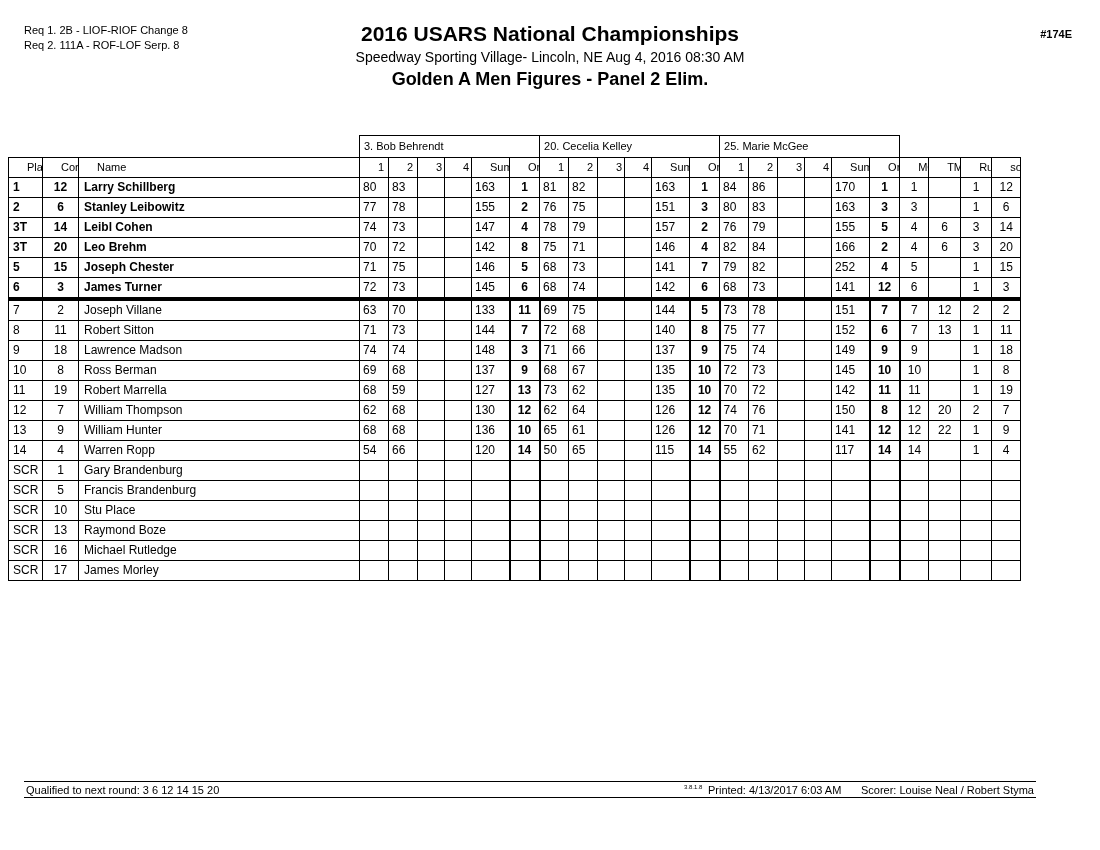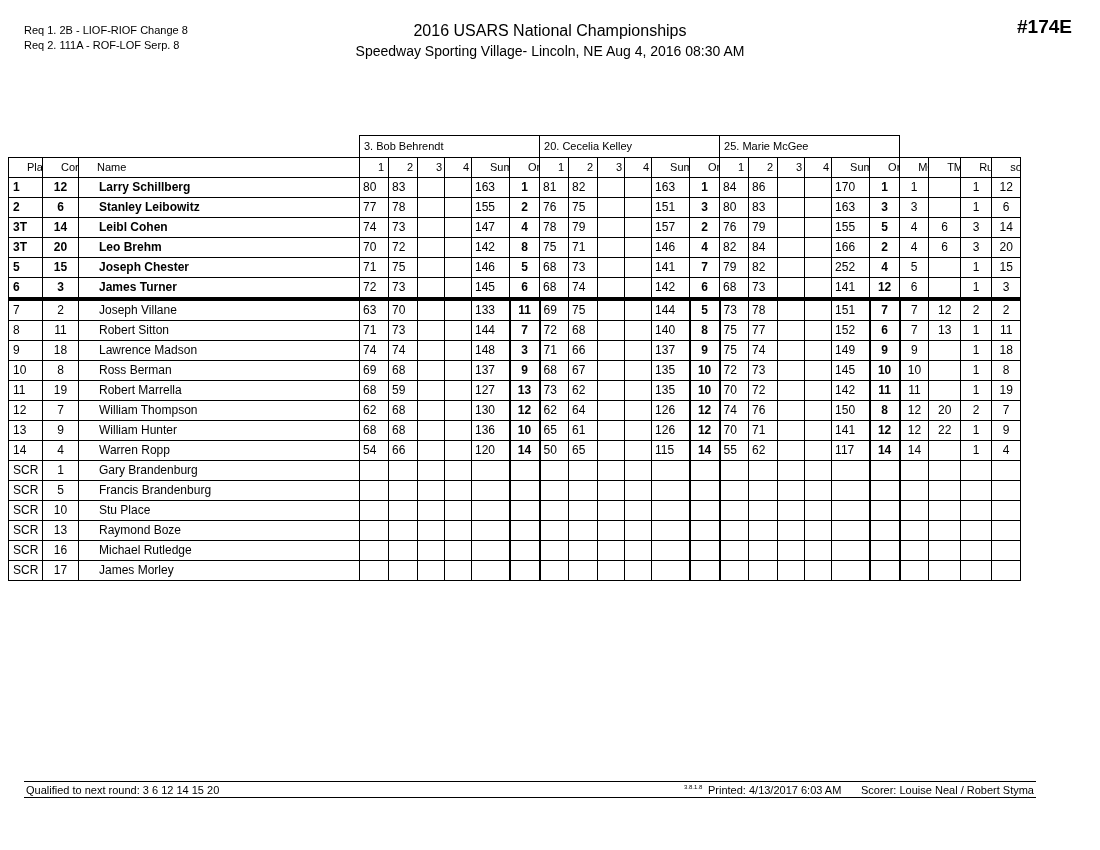--- a/index.html
+++ b/index.html
@@ -9,46 +9,46 @@
     position: relative;
     font-family: "Liberation Sans", sans-serif;
     color: #000;
     overflow: hidden;
   }
   .page { position: absolute; inset: 0; background: #fff; }
 
   
   .req-block { position: absolute; left: 24px; top: 23px; font-size: 11px; line-height: 15px; }
   .center-head { position: absolute; left: 0; top: 22px; width: 100%; text-align: center; }
-  .title    { font-size: 16px; font-weight: normal; }
+  .title    { font-size: 21px; font-weight: bold; }
   .venue    { font-size: 14px; margin-top: 3px; }
   .event    { font-size: 18px; font-weight: bold; margin-top: 4px; }
   .subtitle { font-size: 15px; margin-top: 4px; }
-  .evnum    { position: absolute; right: 28px; top: 16px; font-size: 19px; font-weight: bold; }
+  .evnum    { position: absolute; right: 28px; top: 28px; font-size: 11px; font-weight: bold; }
 
   
   .results {
     position: absolute; left: 8px; top: 135px;
     width: 1012px;
     border-collapse: collapse; table-layout: fixed;
   }
   .results td {
     border: 1px solid #000;
     height: 20px;
     padding: 0 3px;
     font-size: 12px;
     line-height: 19px;
     white-space: nowrap; overflow: hidden;
   }
   .results td.noborder { border: none; }
   .results tr.judge-row td { height: 22px; font-size: 11px; font-weight: normal; padding-left: 4px; }
   .results td.h { font-size: 11px; padding: 0 18px; }
   .results td.place { padding-left: 4px; }
   .results td.cont  { text-align: center; }
-  .results td.name  { padding-left: 20px; }
+  .results td.name  { padding-left: 5px; }
   .results td.score, .results td.sum { text-align: left; }
   .results td.ord   { text-align: center; font-weight: bold; }
   .results td.ord.hv { border-left: 2px solid #000; border-right: 2px solid #000; }
   .results td.mo, .results td.tmo, .results td.rule, .results td.so { text-align: center; }
   .results tr.toprow td.place,
   .results tr.toprow td.cont,
   .results tr.toprow td.name { font-weight: bold; }
   .results tr.cut td { border-bottom: 4px solid #000; }
 
   
@@ -68,20 +68,21 @@
 <div class="page">
 
   <div class="req-block">
     <div>Req 1.  2B - LIOF-RIOF Change 8</div>
     <div>Req 2. 111A - ROF-LOF Serp. 8</div>
   </div>
 
   <div class="center-head">
     <div class="title">2016 USARS National Championships</div>
     <div class="venue">Speedway Sporting Village- Lincoln, NE  Aug 4, 2016  08:30 AM</div>
+    <div class="event">Golden A Men Figures - Panel 2 Elim.</div>
   </div>
 
   <div class="evnum">#174E</div>
 
   <table class="results">
     <colgroup>
       <col style="width:34px">
         <col style="width:36px">
         <col style="width:281px">
       <col style="width:29px">

